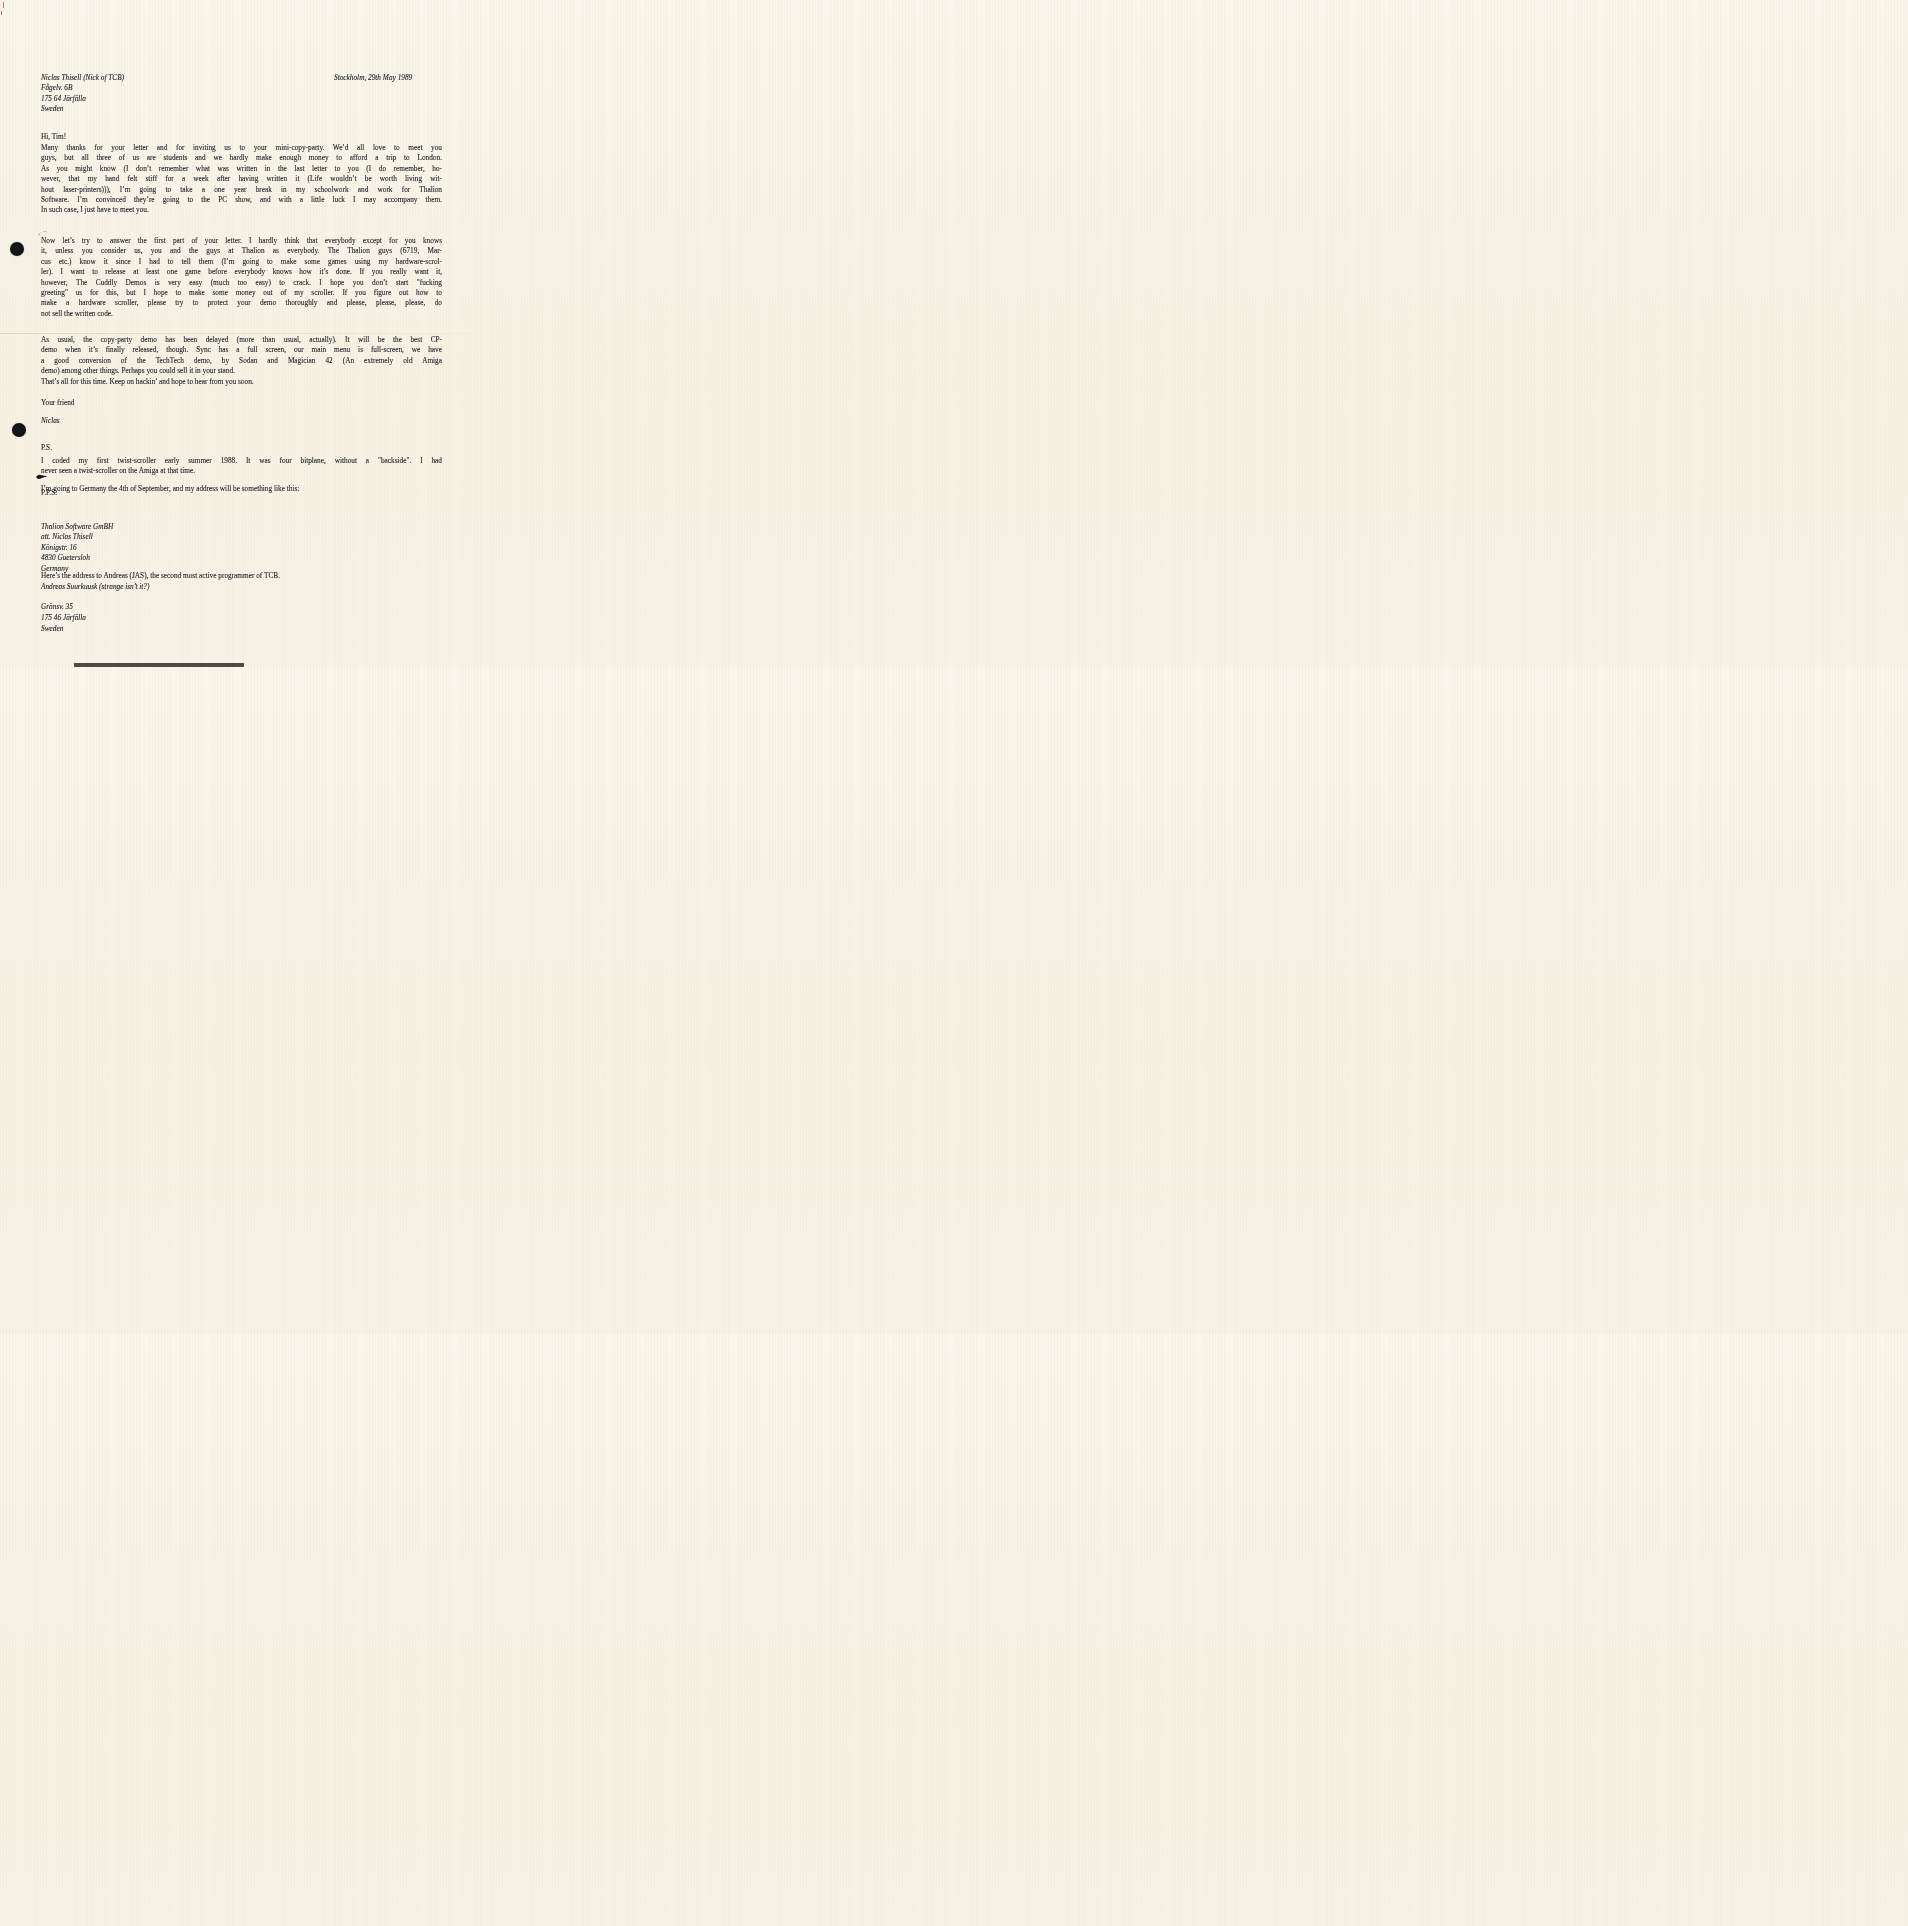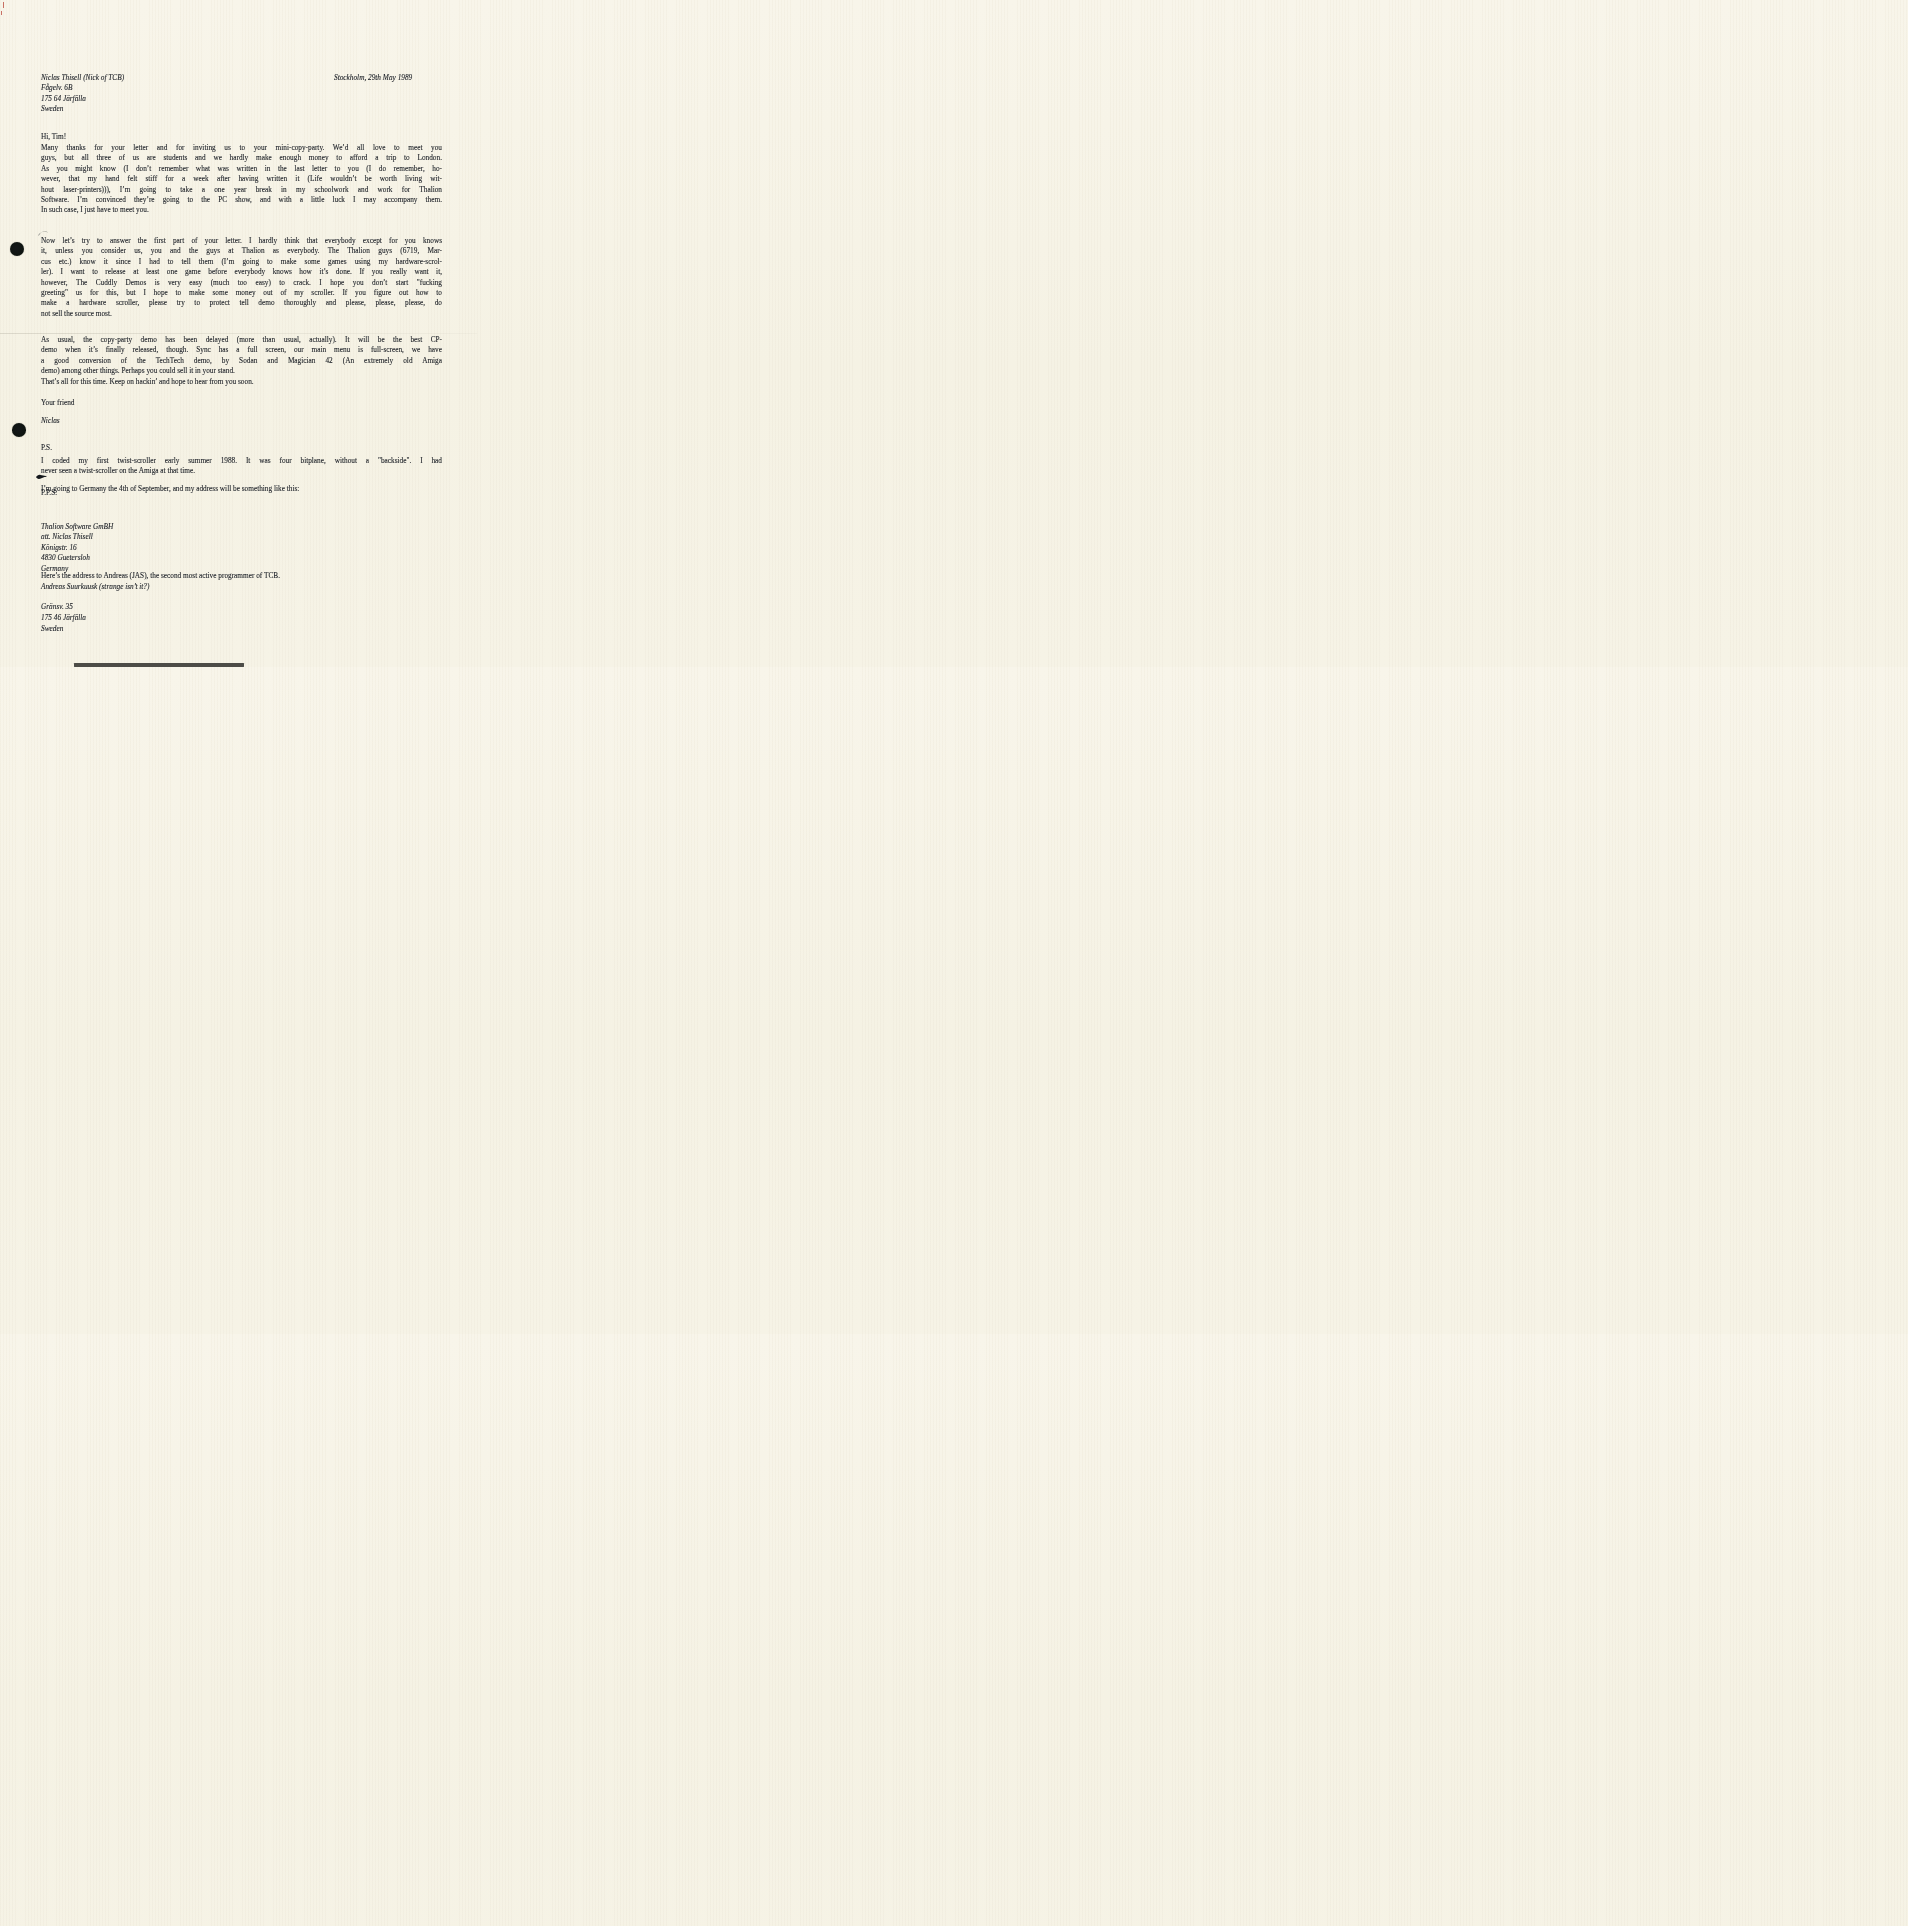--- a/index.html
+++ b/index.html
@@ -71,22 +71,22 @@
   <path d="M2,15 C5,5 13,2 27,6 C16,1 6,5 1,13 Z" fill="#2a2e33" opacity="0.85"></path>
 </svg>
 
 <div class="blk" style="top:236px">
   <div class="ln fill">Now let’s try to answer the first part of your letter. I hardly think that everybody except for you knows</div>
   <div class="ln fill">it, unless you consider us, you and the guys at Thalion as everybody. The Thalion guys (6719, Mar-</div>
   <div class="ln fill">cus etc.) know it since I had to tell them (I’m going to make some games using my hardware-scrol-</div>
   <div class="ln fill">ler). I want to release at least one game before everybody knows how it’s done. If you really want it,</div>
   <div class="ln fill">however, The Cuddly Demos is very easy (much too easy) to crack. I hope you don’t start "fucking</div>
   <div class="ln fill">greeting" us for this, but I hope to make some money out of my scroller. If you figure out how to</div>
-  <div class="ln fill">make a hardware scroller, please try to protect tell demo thoroughly and please, please, please, do</div>
-  <div class="ln">not sell the source most.</div>
+  <div class="ln fill">make a hardware scroller, please try to protect your demo thoroughly and please, please, please, do</div>
+  <div class="ln">not sell the written code.</div>
 </div>
 
 <div class="blk" style="top:335px">
   <div class="ln fill">As usual, the copy-party demo has been delayed (more than usual, actually). It will be the best CP-</div>
   <div class="ln fill">demo when it’s finally released, though. Sync has a full screen, our main menu is full-screen, we have</div>
   <div class="ln fill">a good conversion of the TechTech demo, by Sodan and Magician 42 (An extremely old Amiga</div>
   <div class="ln">demo) among other things. Perhaps you could sell it in your stand.</div>
   <div class="ln">That’s all for this time. Keep on hackin’ and hope to hear from you soon.</div>
 </div>
 

